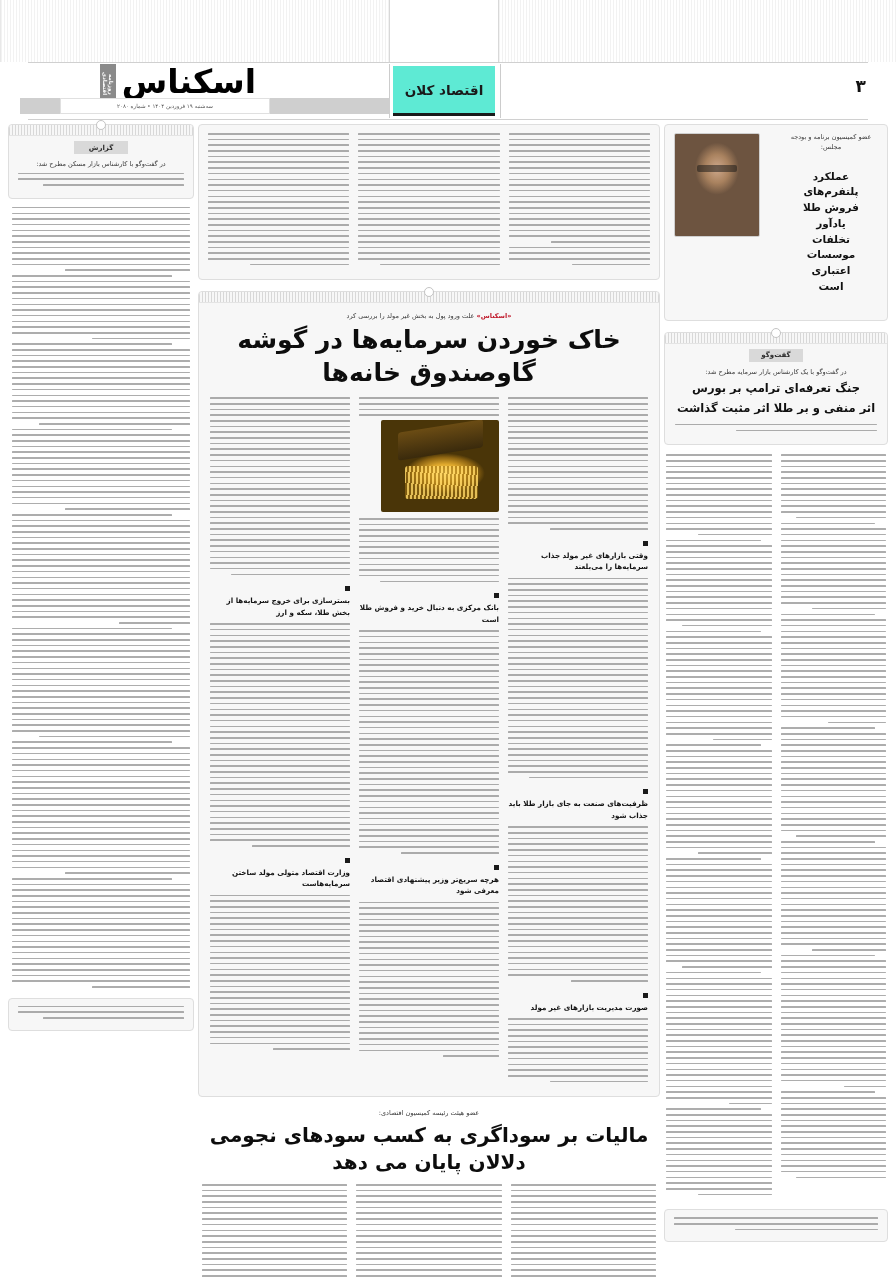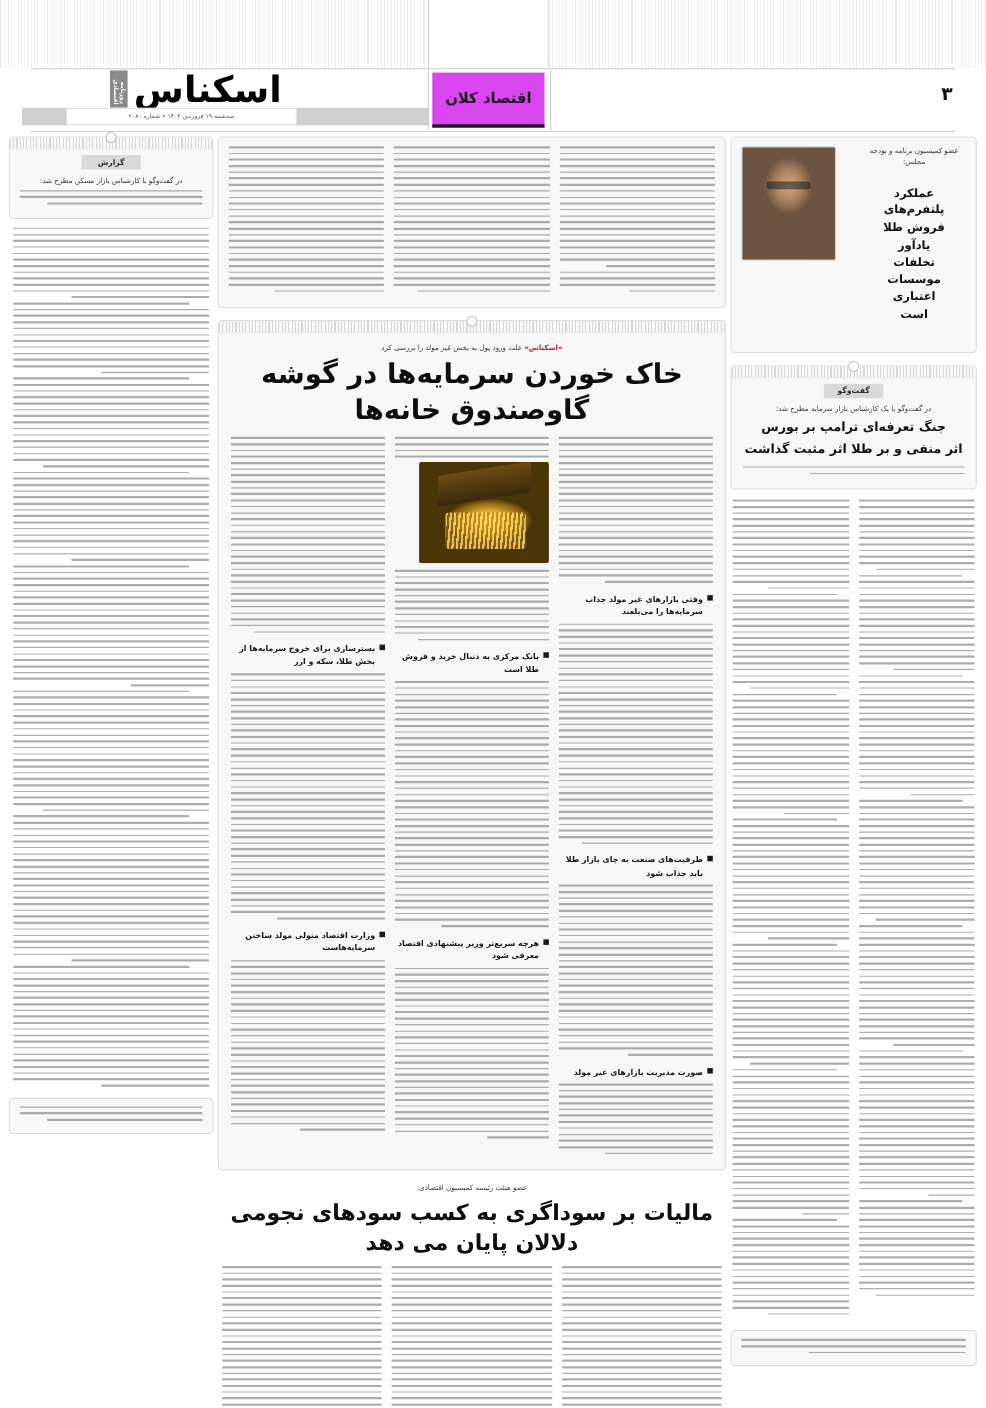--- a/index.html
+++ b/index.html
@@ -63,21 +63,21 @@
     letter-spacing: .2px;
   }
   .page-num {
     position: absolute; right: 30px; top: 14px;
     font-size: 17px; font-weight: 700; color: #111;
   }
   .mast-divider-a { position: absolute; left: 500px; top: 2px; width: 1px; height: 54px; background: #ccc; }
   .mast-divider-b { position: absolute; left: 389px; top: 2px; width: 1px; height: 54px; background: #ccc; }
   .section-tab {
     position: absolute; left: 393px; top: 4px; width: 102px; height: 50px;
-    background: #d946ef;
+    background: #5eead4;
     display: flex; align-items: center; justify-content: center;
     border-bottom: 3px solid #1a1a1a;
   }
   .section-tab span { font-size: 13.5px; font-weight: 700; color: #1a1a1a; }
   .dateline-box {
     position: absolute; left: 60px; top: 36px; width: 210px; height: 16px;
     background: #ffffff; border: 1px solid #e0e0e0;
     display: flex; align-items: center; justify-content: center;
   }
   .dateline-box span { font-size: 5.5px; color: #555; letter-spacing: .2px; }
@@ -136,20 +136,21 @@
     opacity: .72; border-radius: .5px;
   }
   .ln.sh85 { width: 85%; }
   .ln.sh70 { width: 70%; }
   .ln.sh55 { width: 55%; }
   .ln.sh40 { width: 40%; }
   .ln.ind  { margin-right: 10%; width: 90%; }
   .subhead {
     display: flex; align-items: flex-start; gap: 4px;
     margin: 9px 0 5px;
+    flex-direction: column;
   }
   .subhead .bullet {
     width: 5px; height: 5px; background: #1a1a1a; margin-top: 2px; flex: 0 0 auto;
   }
   .subhead .sh-text {
     font-size: 7.2px; font-weight: 800; color: #141414; line-height: 1.6;
   }
 
   
   .photo-portrait {

